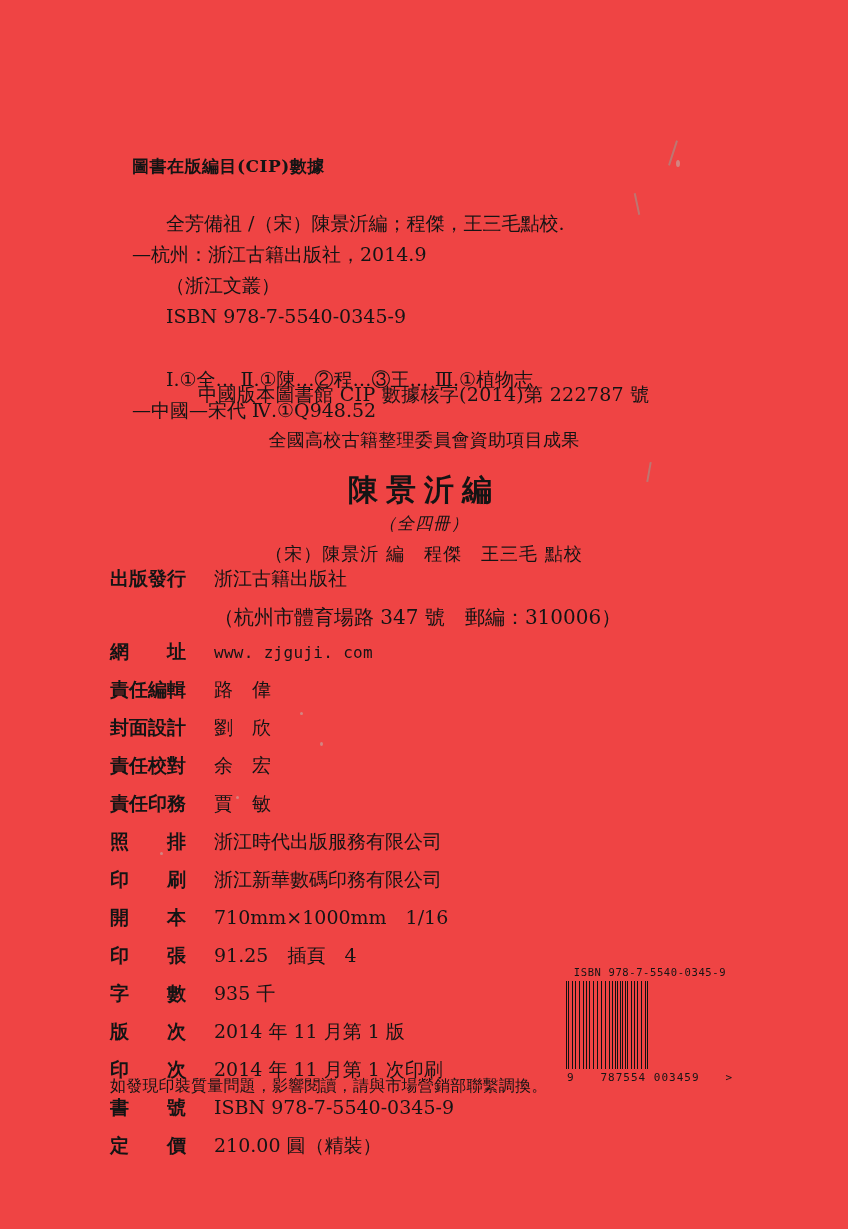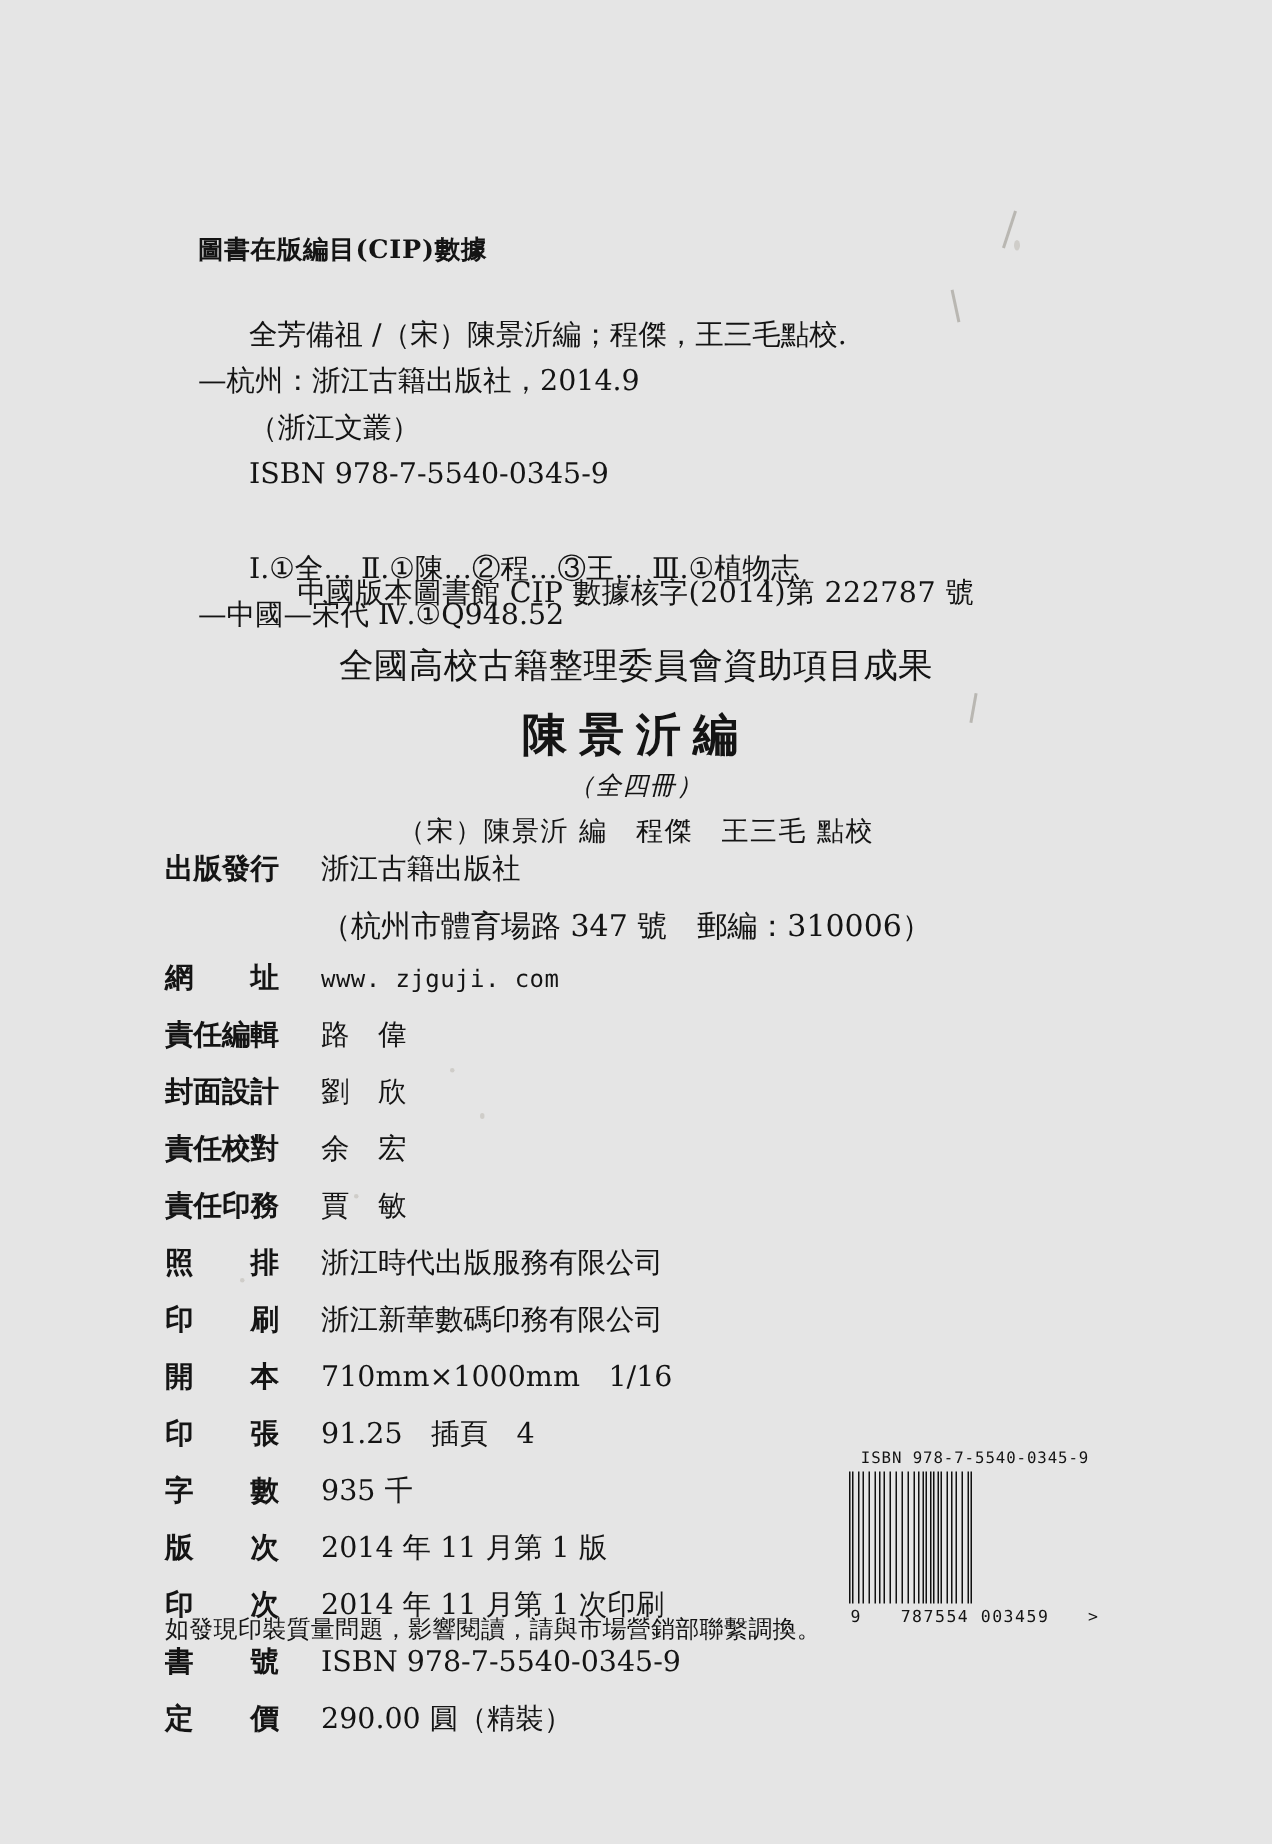--- a/index.html
+++ b/index.html
@@ -11,21 +11,21 @@
     width: 848px;
     height: 1229px;
     position: relative;
     font-family: "DejaVu Serif", "Liberation Serif", serif;
     color: #141414;
     overflow: hidden;
   }
   .page {
     position: absolute;
     inset: 0;
-    background: #e5e5e5;
+    background: #ef4444;
   }
   
   .speckle {
     position: absolute;
     background: #bdb9b2;
     border-radius: 50%;
     opacity: .55;
   }
   .stroke {
     position: absolute;
@@ -188,21 +188,21 @@
     <div class="cip-line indent-2">全芳備祖 /（宋）陳景沂編；程傑，王三毛點校.</div>
     <div class="cip-line">—杭州：浙江古籍出版社，2014.9</div>
     <div class="cip-line indent-2">（浙江文叢）</div>
     <div class="cip-line indent-2">ISBN 978-7-5540-0345-9</div>
 
     <div class="cip-line indent-2 gap-top">Ⅰ.①全… Ⅱ.①陳…②程…③王… Ⅲ.①植物志</div>
     <div class="cip-line">—中國—宋代 Ⅳ.①Q948.52</div>
   </div>
 
   <div class="center-line" style="top:382px;">中國版本圖書館 CIP 數據核字(2014)第 222787 號</div>
-  <div class="center-line" style="top:428px; font-size:23px;">全國高校古籍整理委員會資助項目成果</div>
+  <div class="center-line" style="top:428px; font-size:18px;">全國高校古籍整理委員會資助項目成果</div>
 
   <div class="book-title" style="top:470px;">陳景沂編</div>
   <div class="volume-note" style="top:512px;font-style:italic;">（全四冊）</div>
   <div class="byline" style="top:542px;">（宋）陳景沂 編　程傑　王三毛 點校</div>
 
   <div class="imprint">
 
     <div class="row">
       <div class="row-label solid">出版發行</div>
       <div class="row-value">浙江古籍出版社</div>
@@ -269,21 +269,21 @@
       <div class="row-value">2014 年 11 月第 1 次印刷</div>
     </div>
 
     <div class="row">
       <div class="row-label solid">書　　號</div>
       <div class="row-value">ISBN 978-7-5540-0345-9</div>
     </div>
 
     <div class="row">
       <div class="row-label solid">定　　價</div>
-      <div class="row-value">290.00 圓（精裝）</div>
+      <div class="row-value">210.00 圓（精裝）</div>
     </div>
 
   </div>
 
   <div class="footer-note">如發現印裝質量問題，影響閱讀，請與市場營銷部聯繫調換。</div>
 
   <div class="barcode-box">
     <div class="barcode-isbn">ISBN 978-7-5540-0345-9</div>
     <div class="bars" id="bars">
         <span style="width: 1px; background: rgb(17, 17, 17);"></span>

